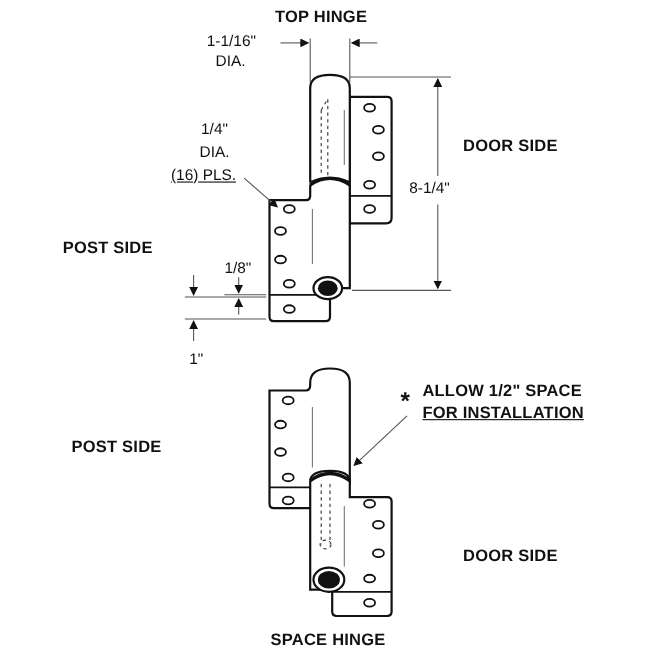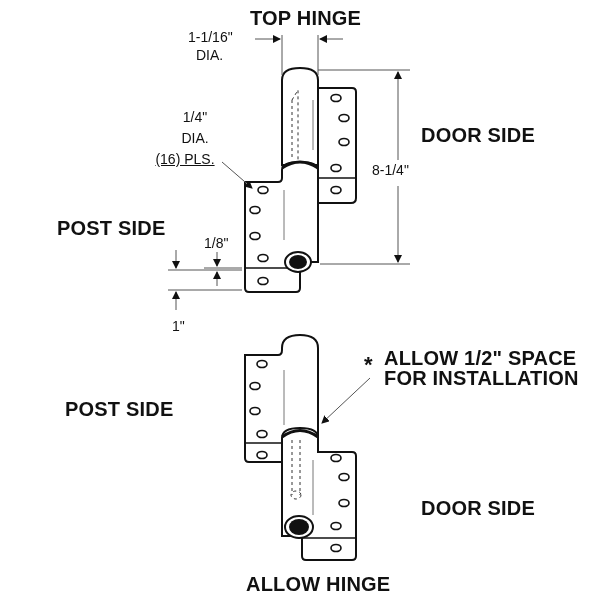--- a/index.html
+++ b/index.html
@@ -1,18 +1,18 @@
 <!DOCTYPE html>
 <html><head>
 <meta charset="utf-8">
 <style>
   html,body{margin:0;padding:0;background:#ffffff;}
   body{width:600px;height:600px;position:relative;overflow:hidden;font-family:"Liberation Sans",sans-serif;color:#111;}
   svg{position:absolute;left:0;top:0;}
-  .lbl-bold{position:absolute;font-weight:bold;font-size:20px;letter-spacing:0.2px;white-space:nowrap;}
+  .lbl-bold{position:absolute;font-weight:bold;font-size:15px;letter-spacing:0.2px;white-space:nowrap;}
   .lbl{position:absolute;font-size:14px;white-space:nowrap;text-align:center;line-height:17px;}
   .dim{fill:none;stroke:#555;stroke-width:1;}
   .outline{fill:#fff;stroke:#111;stroke-width:2;}
   .hole{fill:#fff;stroke:#111;stroke-width:1.6;}
   .dash{fill:none;stroke:#333;stroke-width:1;stroke-dasharray:3,3;}
   .thin{stroke:#777;stroke-width:1;fill:none;}
 </style>
 </head>
 <body>
 
@@ -119,16 +119,16 @@
 <div class="lbl" style="left:145px;top:151px;width:80px;text-decoration:underline;">(16) PLS.</div>
 
 <div class="lbl-bold" style="left:421px;top:124px;">DOOR SIDE</div>
 <div class="lbl" style="left:372px;top:162px;background:#fff;">8-1/4"</div>
 <div class="lbl-bold" style="left:57px;top:217px;">POST SIDE</div>
 <div class="lbl" style="left:204px;top:235px;">1/8"</div>
 <div class="lbl" style="left:172px;top:318px;">1"</div>
 
 <div class="lbl-bold" style="left:364px;top:352px;font-size:22px;">*</div>
 <div class="lbl-bold" style="left:384px;top:347px;">ALLOW 1/2" SPACE</div>
-<div class="lbl-bold" style="left:384px;top:367px;">FOR INSTALLATION</div>
+<div class="lbl-bold" style="left:384px;top:367px;text-decoration:underline;">FOR INSTALLATION</div>
 <div class="lbl-bold" style="left:65px;top:398px;">POST SIDE</div>
 <div class="lbl-bold" style="left:421px;top:497px;">DOOR SIDE</div>
-<div class="lbl-bold" style="left:246px;top:573px;">ALLOW HINGE</div>
+<div class="lbl-bold" style="left:246px;top:573px;">SPACE HINGE</div>
 
 </body></html>

